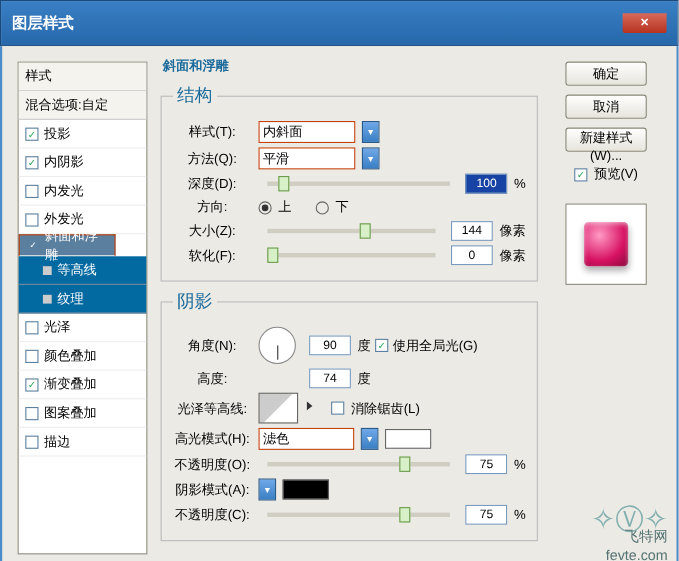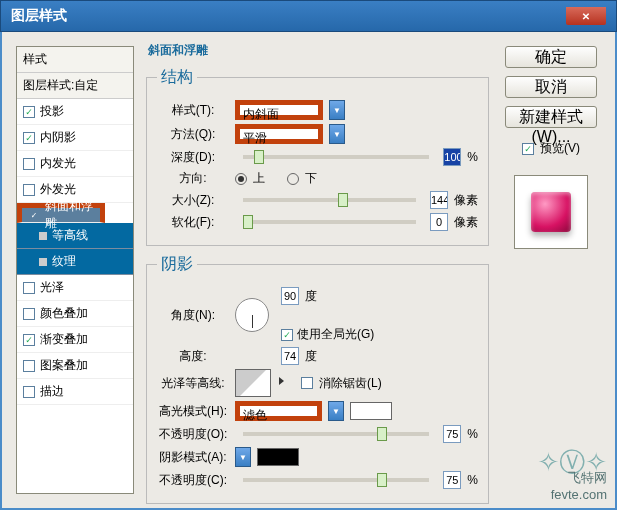--- a/index.html
+++ b/index.html
@@ -1,40 +1,40 @@
 <!DOCTYPE html>
 <html><head>
 <meta charset="utf-8">
 <style>
 * { box-sizing: border-box; margin: 0; padding: 0; }
 body { font-family: "Microsoft YaHei", Tahoma, Arial, sans-serif; font-size: 12px; width: 617px; height: 510px; background: #f0f0f0; overflow: hidden; }
-.titlebar { background: linear-gradient(#3a7fc4,#2668aa); height: 32px; color: #fff; font-size: 14px; font-weight: bold; padding: 6px 10px; display: flex; justify-content: space-between; align-items: center; border: 1px solid #1a4a7c; }
+.titlebar { background: linear-gradient(#3a7fc4,#2668aa); height: 42px; color: #fff; font-size: 14px; font-weight: bold; padding: 6px 10px; display: flex; justify-content: space-between; align-items: center; border: 1px solid #1a4a7c; }
 .close { width: 40px; height: 18px; background: linear-gradient(#d86a5a,#b63220); border-radius: 0 0 2px 2px; display: flex; align-items: center; justify-content: center; color: #fff; font-size: 10px; cursor: pointer; }
 .dialog-body { background: #eceae5; border: 2px solid #4b8cc9; border-top: none; padding: 14px; height: 478px; position: relative; display: flex; gap: 12px; }
 .styles-list { width: 118px; border: 1px solid #8a8a7a; background: #fff; }
 .styles-list .hdr { background: #f4f3ee; padding: 4px 6px; border-bottom: 1px solid #ccc; }
 .styles-list .row { padding: 4px 6px; display: flex; align-items: center; gap: 5px; border-bottom: 1px solid #eee; cursor: pointer; }
 .styles-list .row.sel { background: #5b7f9e; color: #fff; }
 .styles-list .sub { padding-left: 22px; background: #0369a1; color: #fff; border-bottom: 1px solid #7b8c9f; }
 .chk { width: 12px; height: 12px; border: 1px solid #5b7f9e; background: #fff; display: inline-flex; align-items: center; justify-content: center; font-size: 9px; color: #2a5; flex-shrink: 0; }
 .mid { flex: 1; display: flex; flex-direction: column; gap: 8px; margin-top: -4px; }
 fieldset { border: 1px solid #bbb; padding: 8px 10px 10px; }
 legend { color: #1a6b9c; padding: 0 4px; font-size: 16px; }
 .frow { display: flex; align-items: center; margin: 4px 0; gap: 6px; }
 .flab { width: 72px; text-align: center; }
-.sel { width: 88px; height: 20px; border: 5px solid #c2410c; background: #fff; padding: 1px 3px; font-family: Liberation Mono, monospace; }
+.sel { width: 88px; height: 20px; border: 1px solid #c2410c; background: #fff; padding: 1px 3px; font-family: Liberation Mono, monospace; }
 .ddbtn { width: 16px; height: 20px; background: linear-gradient(#6fa8e8,#3a7fc4); border: 1px solid #2a5a8a; display: inline-flex; align-items: center; justify-content: center; color: #fff; font-size: 8px; }
 .slider { flex: 1; height: 4px; background: #d0cdc3; position: relative; margin: 0 8px; }
 .thumb { position: absolute; top: -5px; width: 10px; height: 14px; background: #d8f0c8; border: 1px solid #6a9a4a; }
-.num { width: 18px; height: 18px; border: 1px solid #7a9bbf; background: #fff; text-align: center; font-size: 11px; }
+.num { width: 38px; height: 18px; border: 1px solid #7a9bbf; background: #fff; text-align: center; font-size: 11px; }
 .num.inv { background: #1743a5; color: #fff; }
 .radio { width: 12px; height: 12px; border: 1px solid #666; border-radius: 50%; display: inline-flex; align-items: center; justify-content: center; }
 .radio.on::after { content: ""; width: 6px; height: 6px; background: #333; border-radius: 50%; }
 .right { width: 100px; display: flex; flex-direction: column; gap: 8px; align-items: center; }
-.btn { width: 92px; height: 22px; border: 1px solid #8a8a7a; background: linear-gradient(#fefefe,#e6e4dc); border-radius: 3px; cursor: pointer; font-size: 16px; }
+.btn { width: 74px; height: 22px; border: 1px solid #8a8a7a; background: linear-gradient(#fefefe,#e6e4dc); border-radius: 3px; cursor: pointer; font-size: 12px; }
 .preview-box { width: 74px; height: 74px; border: 1px solid #8a8a7a; background: #fff; display: flex; align-items: center; justify-content: center; margin-top: 6px; }
 .gem { width: 40px; height: 40px; background: radial-gradient(circle at 35% 30%, #ff9ac4, #d71263 60%, #88073a); border-radius: 4px; box-shadow: 0 4px 6px rgba(0,0,0,.3), inset 0 2px 4px rgba(255,255,255,.5); }
 .angle-dial { width: 34px; height: 34px; border: 1px solid #888; border-radius: 50%; position: relative; background: #fff; }
 .angle-dial::after { content: ""; position: absolute; left: 50%; top: 50%; width: 1px; height: 13px; background: #333; transform-origin: top; transform: rotate(0deg); }
 .swatch { width: 42px; height: 18px; border: 1px solid #666; background: #fff; }
 .swatch.blk { background: #000; }
 .contour { width: 36px; height: 28px; border: 1px solid #666; background: linear-gradient(135deg,#ccc 49%, #fff 51%); position: relative; }
 .contour::after { content:""; position:absolute; right:-14px; top:7px; border-left:5px solid #333; border-top:4px solid transparent; border-bottom:4px solid transparent; }
 .watermark { position: absolute; right: 8px; bottom: 6px; font-size: 13px; color: #466; opacity: .9; pointer-events: none; text-align: right; }
 .wings { font-size: 26px; color: #7aa; line-height: 14px; }
@@ -46,21 +46,21 @@
   <span>图层样式</span>
   <div class="close">
       <span>✕</span>
     </div>
 </div>
 
 <div class="dialog-body">
 
   <div class="styles-list">
     <div class="hdr">样式</div>
-    <div class="hdr">图层样式:自定</div>
+    <div class="hdr">混合选项:自定</div>
     <div class="row">
         <span class="chk">✓</span>
         <span>投影</span>
       </div>
     <div class="row">
         <span class="chk">✓</span>
         <span>内阴影</span>
       </div>
     <div class="row">
         <span class="chk"></span>
@@ -151,21 +151,21 @@
         <input class="num" value="0" style="">
         <span>像素</span>
       </div>
     </fieldset>
 
     <fieldset>
       <legend>阴影</legend>
       <div class="frow">
         <span class="flab">角度(N):</span>
         <div class="angle-dial" style="margin-right:6px"></div>
-        <div style="display:flex;flex-direction:column;gap:21px">
+        <div style="display:flex;flex-direction:row;gap:4px">
           <div style="display:flex;align-items:center;gap:6px">
             <input class="num" value="90" style="">
               <span>度</span>
           </div>
           <div style="display:flex;align-items:center;gap:4px">
             <span class="chk">✓</span>
               <span>使用全局光(G)</span>
           </div>
         </div>
       </div>

